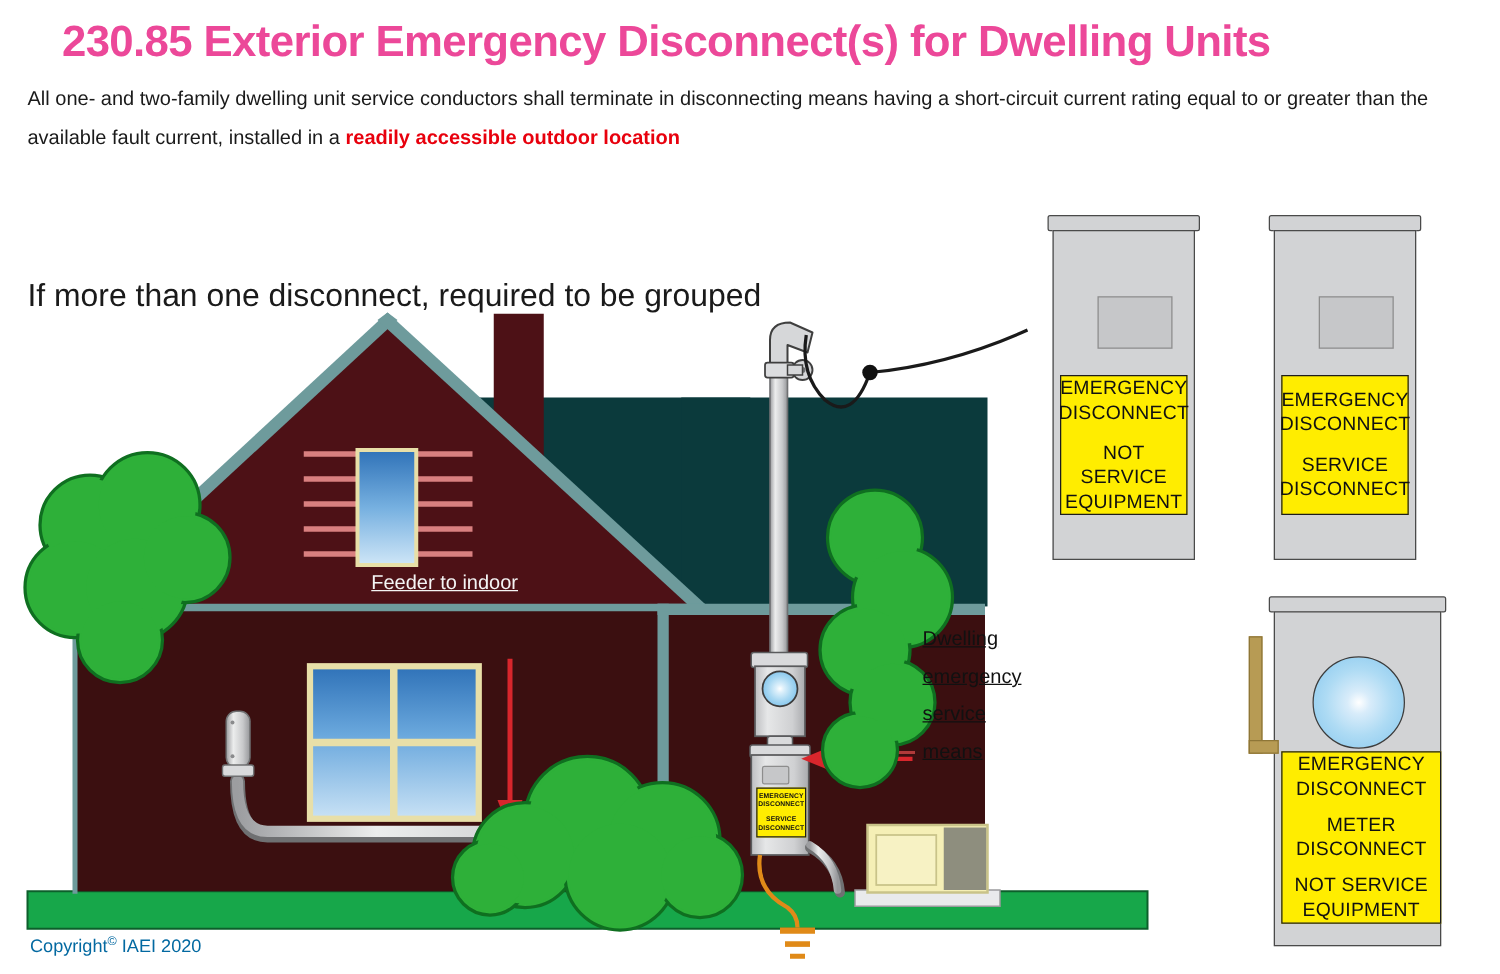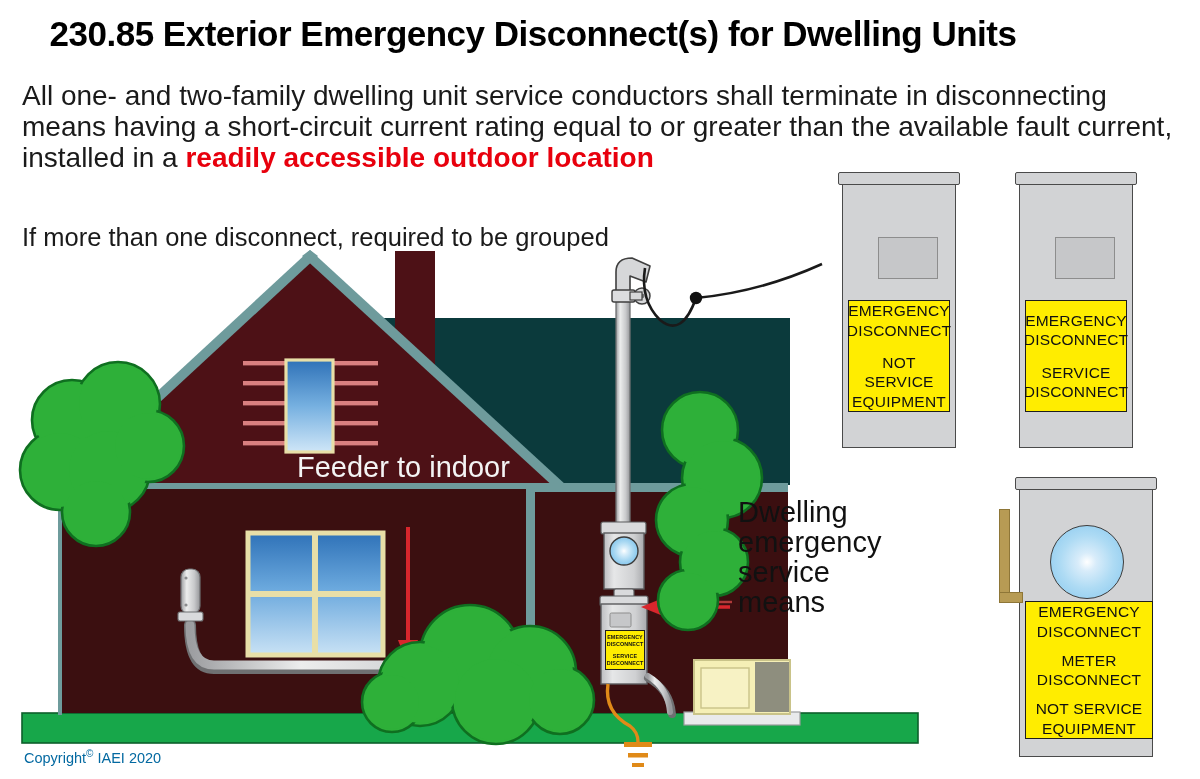--- a/index.html
+++ b/index.html
@@ -18,27 +18,27 @@
   }
 
   
   #title{
     position:absolute;
     left:0; top:14px; width:1066px;
     text-align:center;
     font-size:35px;
     font-weight:bold;
     letter-spacing:-0.5px;
-    color:#000000;
+    color:#ec4899;
     white-space:nowrap;
   }
   #body-copy{
     position:absolute;
-    left:22px; top:80px; width:1160px;
-    font-size:28px;
+    left:22px; top:64px; width:1160px;
+    font-size:16px;
     line-height:31px;
     color:#1a1a1a;
   }
   #body-copy .hl{
     color:#e8000d;
     font-weight:bold;
   }
   #grouped-note{
     position:absolute;
     left:22px; top:190px; width:820px;
@@ -104,22 +104,23 @@
     border-radius:50%;
     border:1.6px solid #3c3c3c;
     background:
       radial-gradient(circle at 50% 50%, #ffffff 0%, #d8ecfa 18%, #aedbf4 52%, #84c6ee 100%);
   }
 
   
   .callout{
     position:absolute;
     color:#111111;
-    font-size:29px;
+    font-size:16px;
     line-height:30px;
+    text-decoration:underline;
   }
   .callout.light{ color:#f4f4f4; }
 
   .mini-label{
     position:absolute;
     box-sizing:border-box;
     background:#ffed00;
     border:1px solid #1d1d1d;
     display:flex;
     flex-direction:column;

